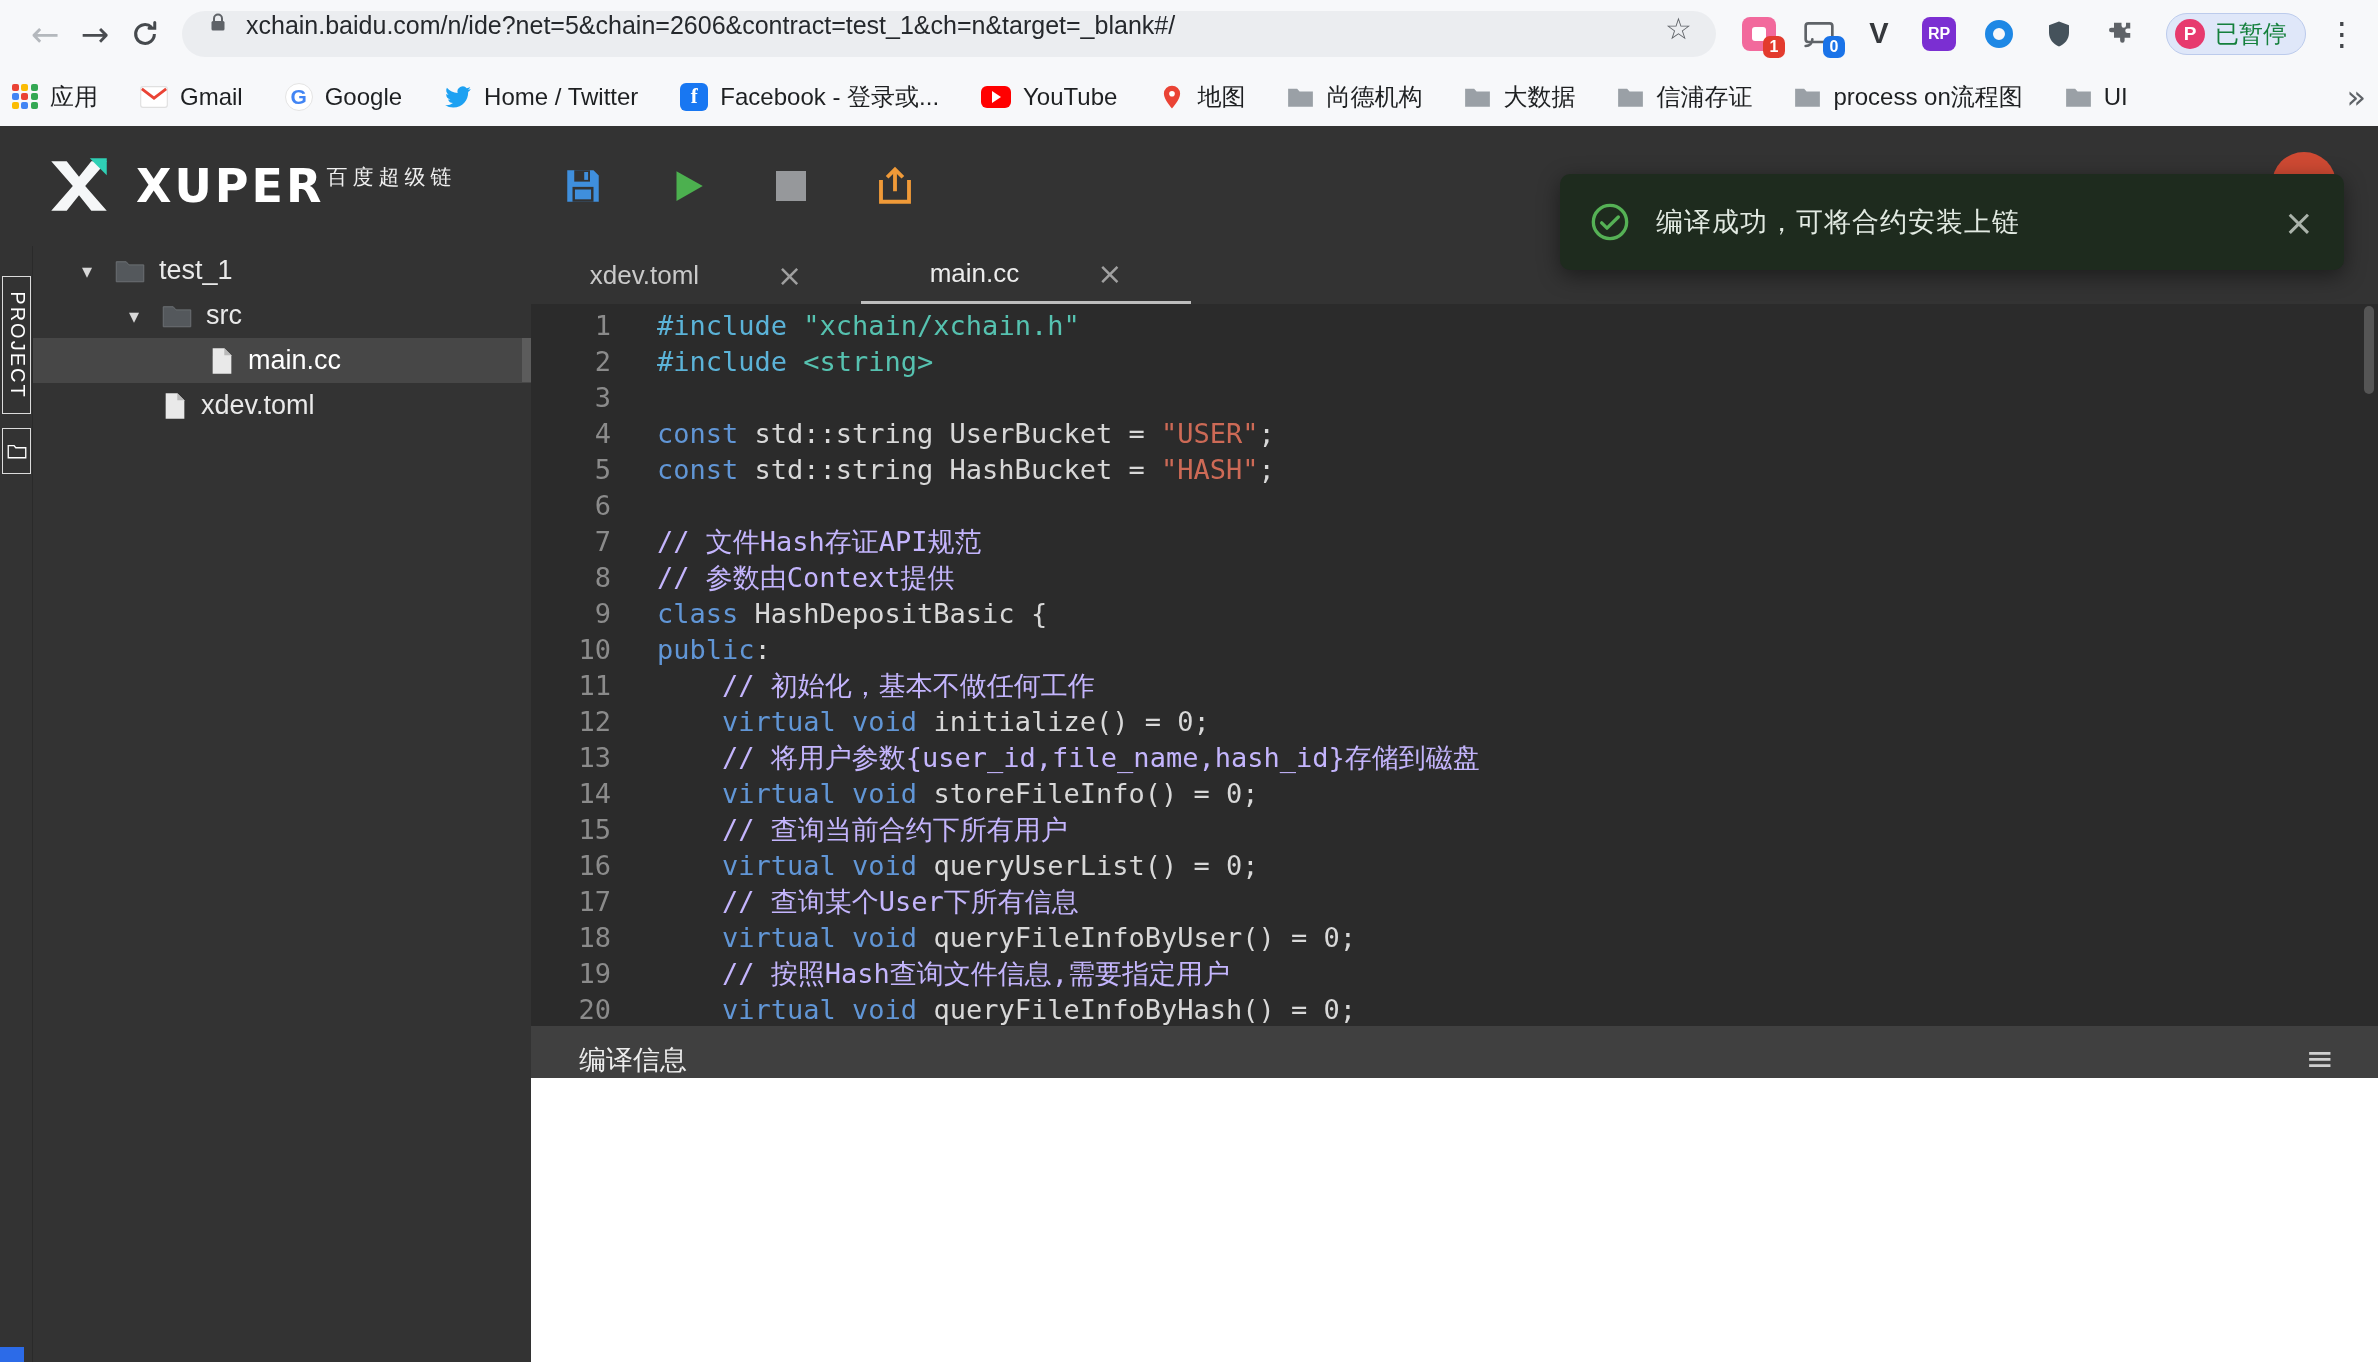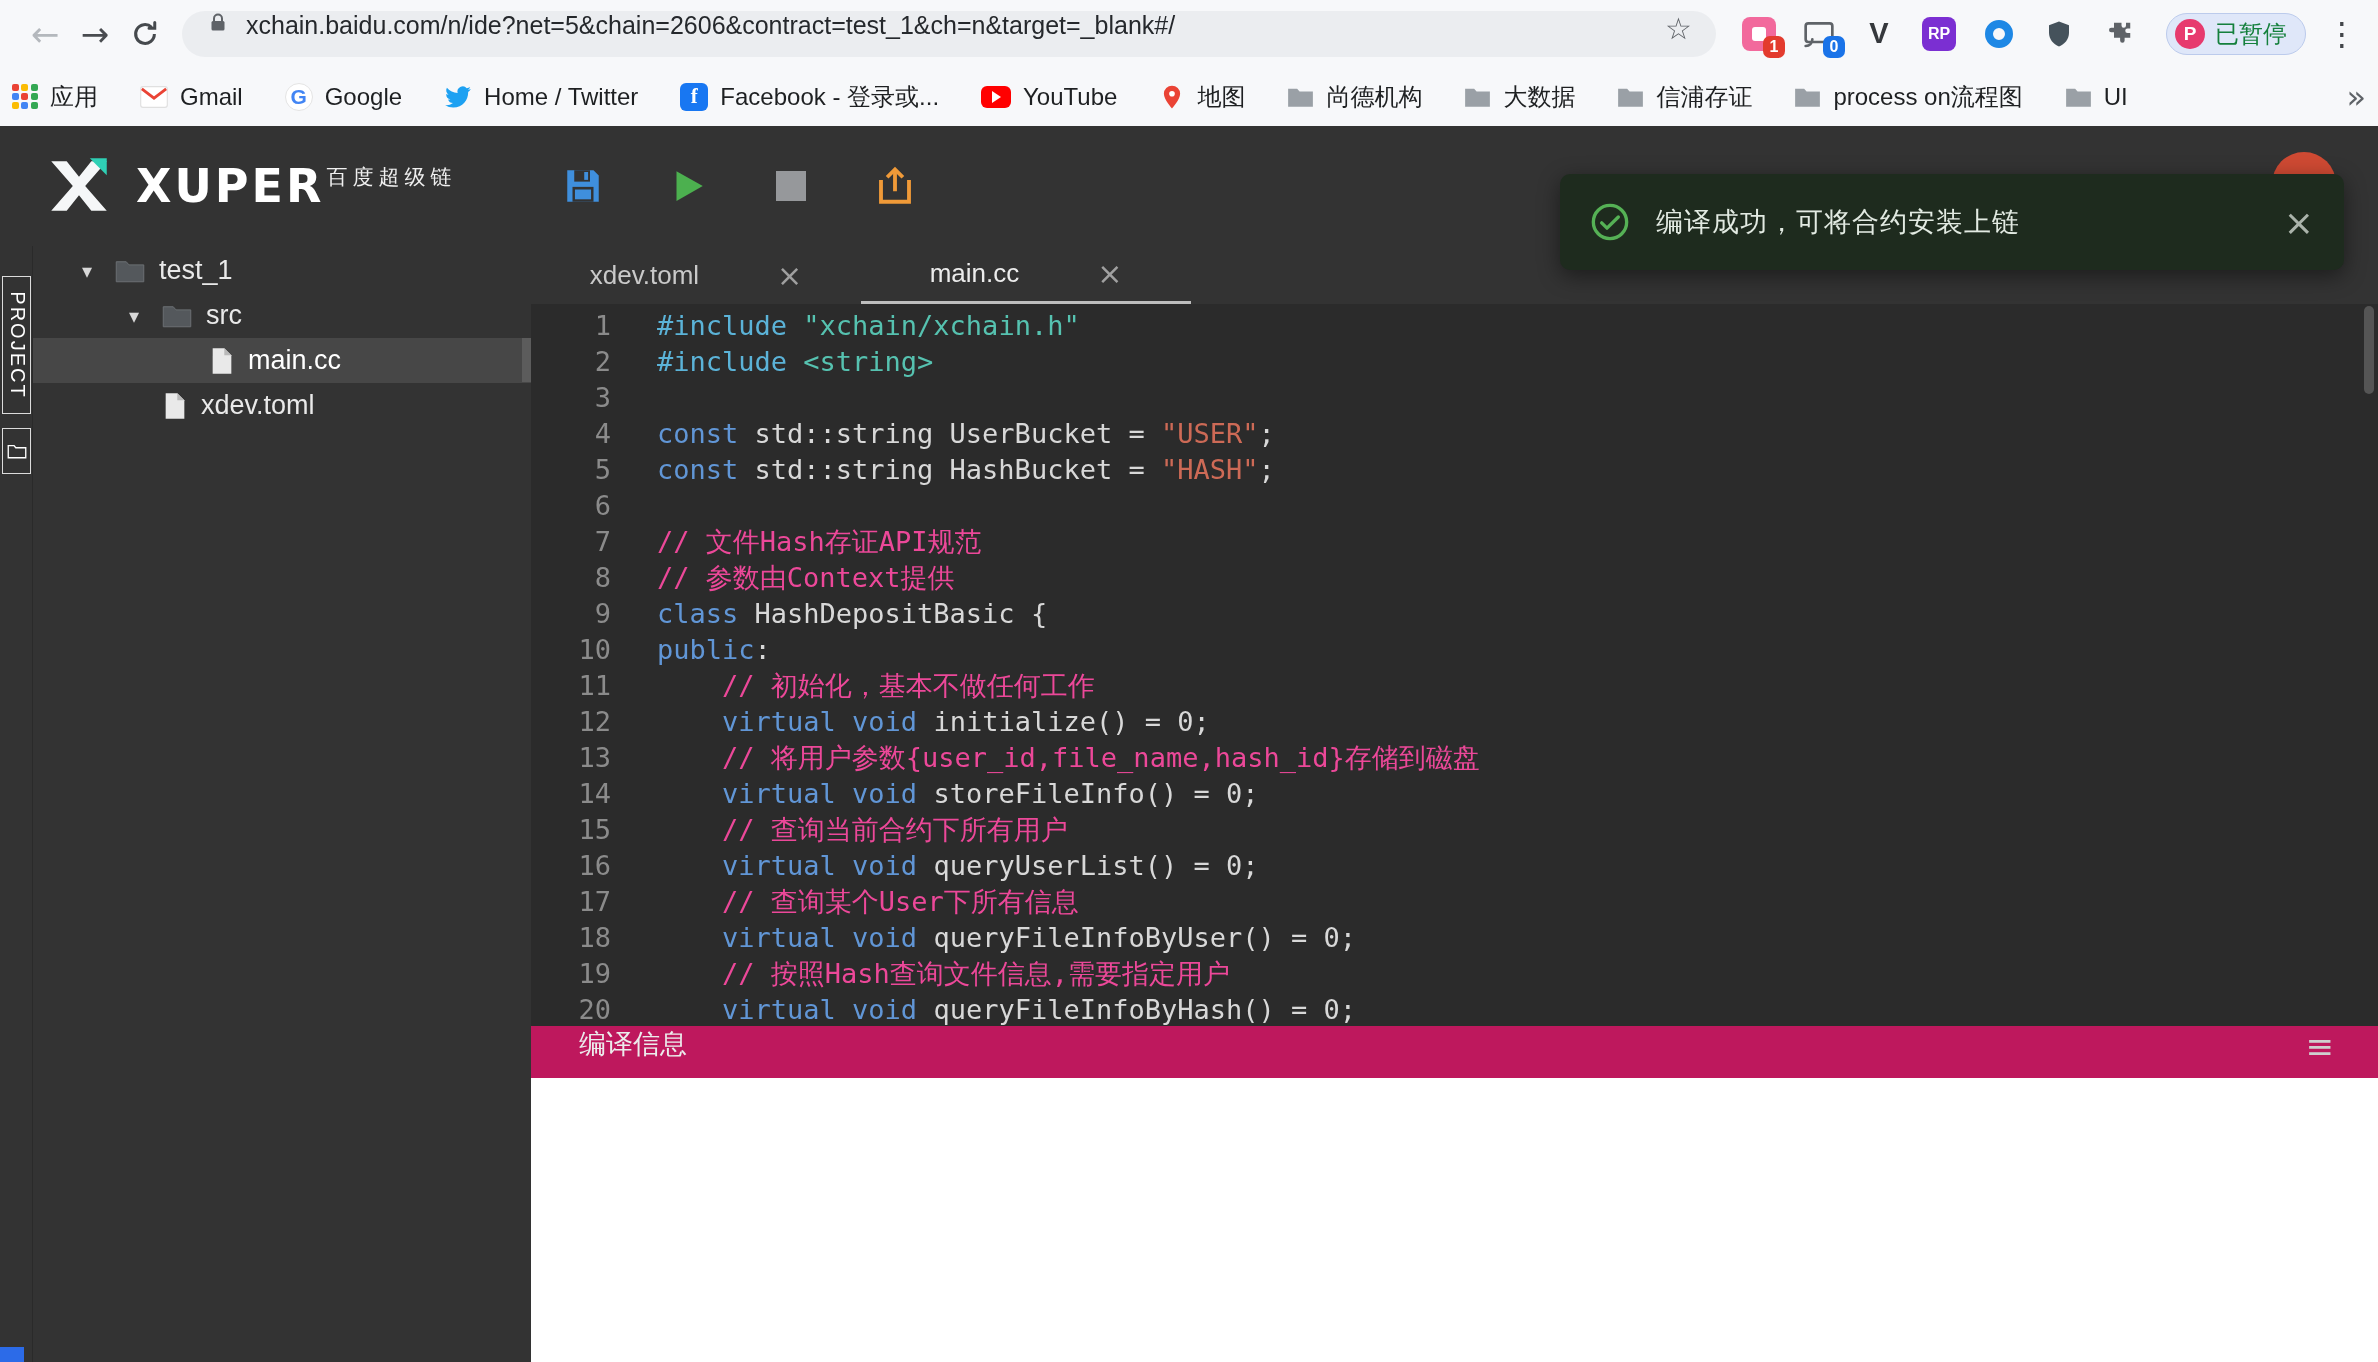--- a/index.html
+++ b/index.html
@@ -74,26 +74,26 @@
 .tabbar{height:58px;background:#333;display:flex;flex:none}
 .tab{width:330px;display:flex;align-items:center;justify-content:center;gap:78px;font-size:26px;color:#c9c9c9;position:relative}
 .tab.active{color:#ececec;border-bottom:3px solid #bdbdbd}
 .tab .close{font-family:"DejaVu Sans",sans-serif;font-size:30px;color:#a0a0a0}
 .editor{height:722px;flex:none;background:#2b2b2b;padding-top:4px;font-family:"DejaVu Sans Mono","Liberation Mono",monospace;position:relative;overflow:hidden}
 .code-line{display:flex;height:36px;line-height:36px;white-space:pre;font-size:27px}
 .gutter{width:80px;flex:none;text-align:right;color:#8b8b8b}
 .lc{padding-left:46px}
 .tok-kw{color:#6196d6}
 .tok-def{color:#d8d8d8}
-.tok-cm{color:#ec4899}
+.tok-cm{color:#c4b5fd}
 .tok-str{color:#cd6a56}
 .tok-dir{color:#5bb3d8}
 .tok-inc{color:#56c2b0}
 .ed-thumb{position:absolute;right:4px;top:2px;width:10px;height:88px;background:#555;border-radius:5px}
-.panel-head{height:52px;flex:none;background:#be185d;display:flex;align-items:flex-start;padding:0 44px 0 48px;color:#ececec;font-size:27px}
+.panel-head{height:52px;flex:none;background:#404040;display:flex;align-items:flex-end;padding:0 44px 0 48px;color:#ececec;font-size:27px}
 .ham{margin-left:auto;font-family:"DejaVu Sans",sans-serif;font-size:34px;color:#cfcfcf}
 .panel-body{flex:1;background:#fff}
 .toast{position:absolute;top:48px;right:34px;width:784px;height:96px;background:#1e2b1e;border-radius:10px;display:flex;align-items:center;gap:26px;padding:0 30px;box-shadow:0 6px 22px rgba(0,0,0,.45);z-index:10}
 .toast-check svg{width:40px;height:40px;display:block}
 .toast-msg{font-size:27px;color:#e2eae2;letter-spacing:1px}
 .toast-close{margin-left:auto;font-family:"DejaVu Sans",sans-serif;font-size:36px;color:#aab3aa}
 </style>
 </head>
 <body>
 

